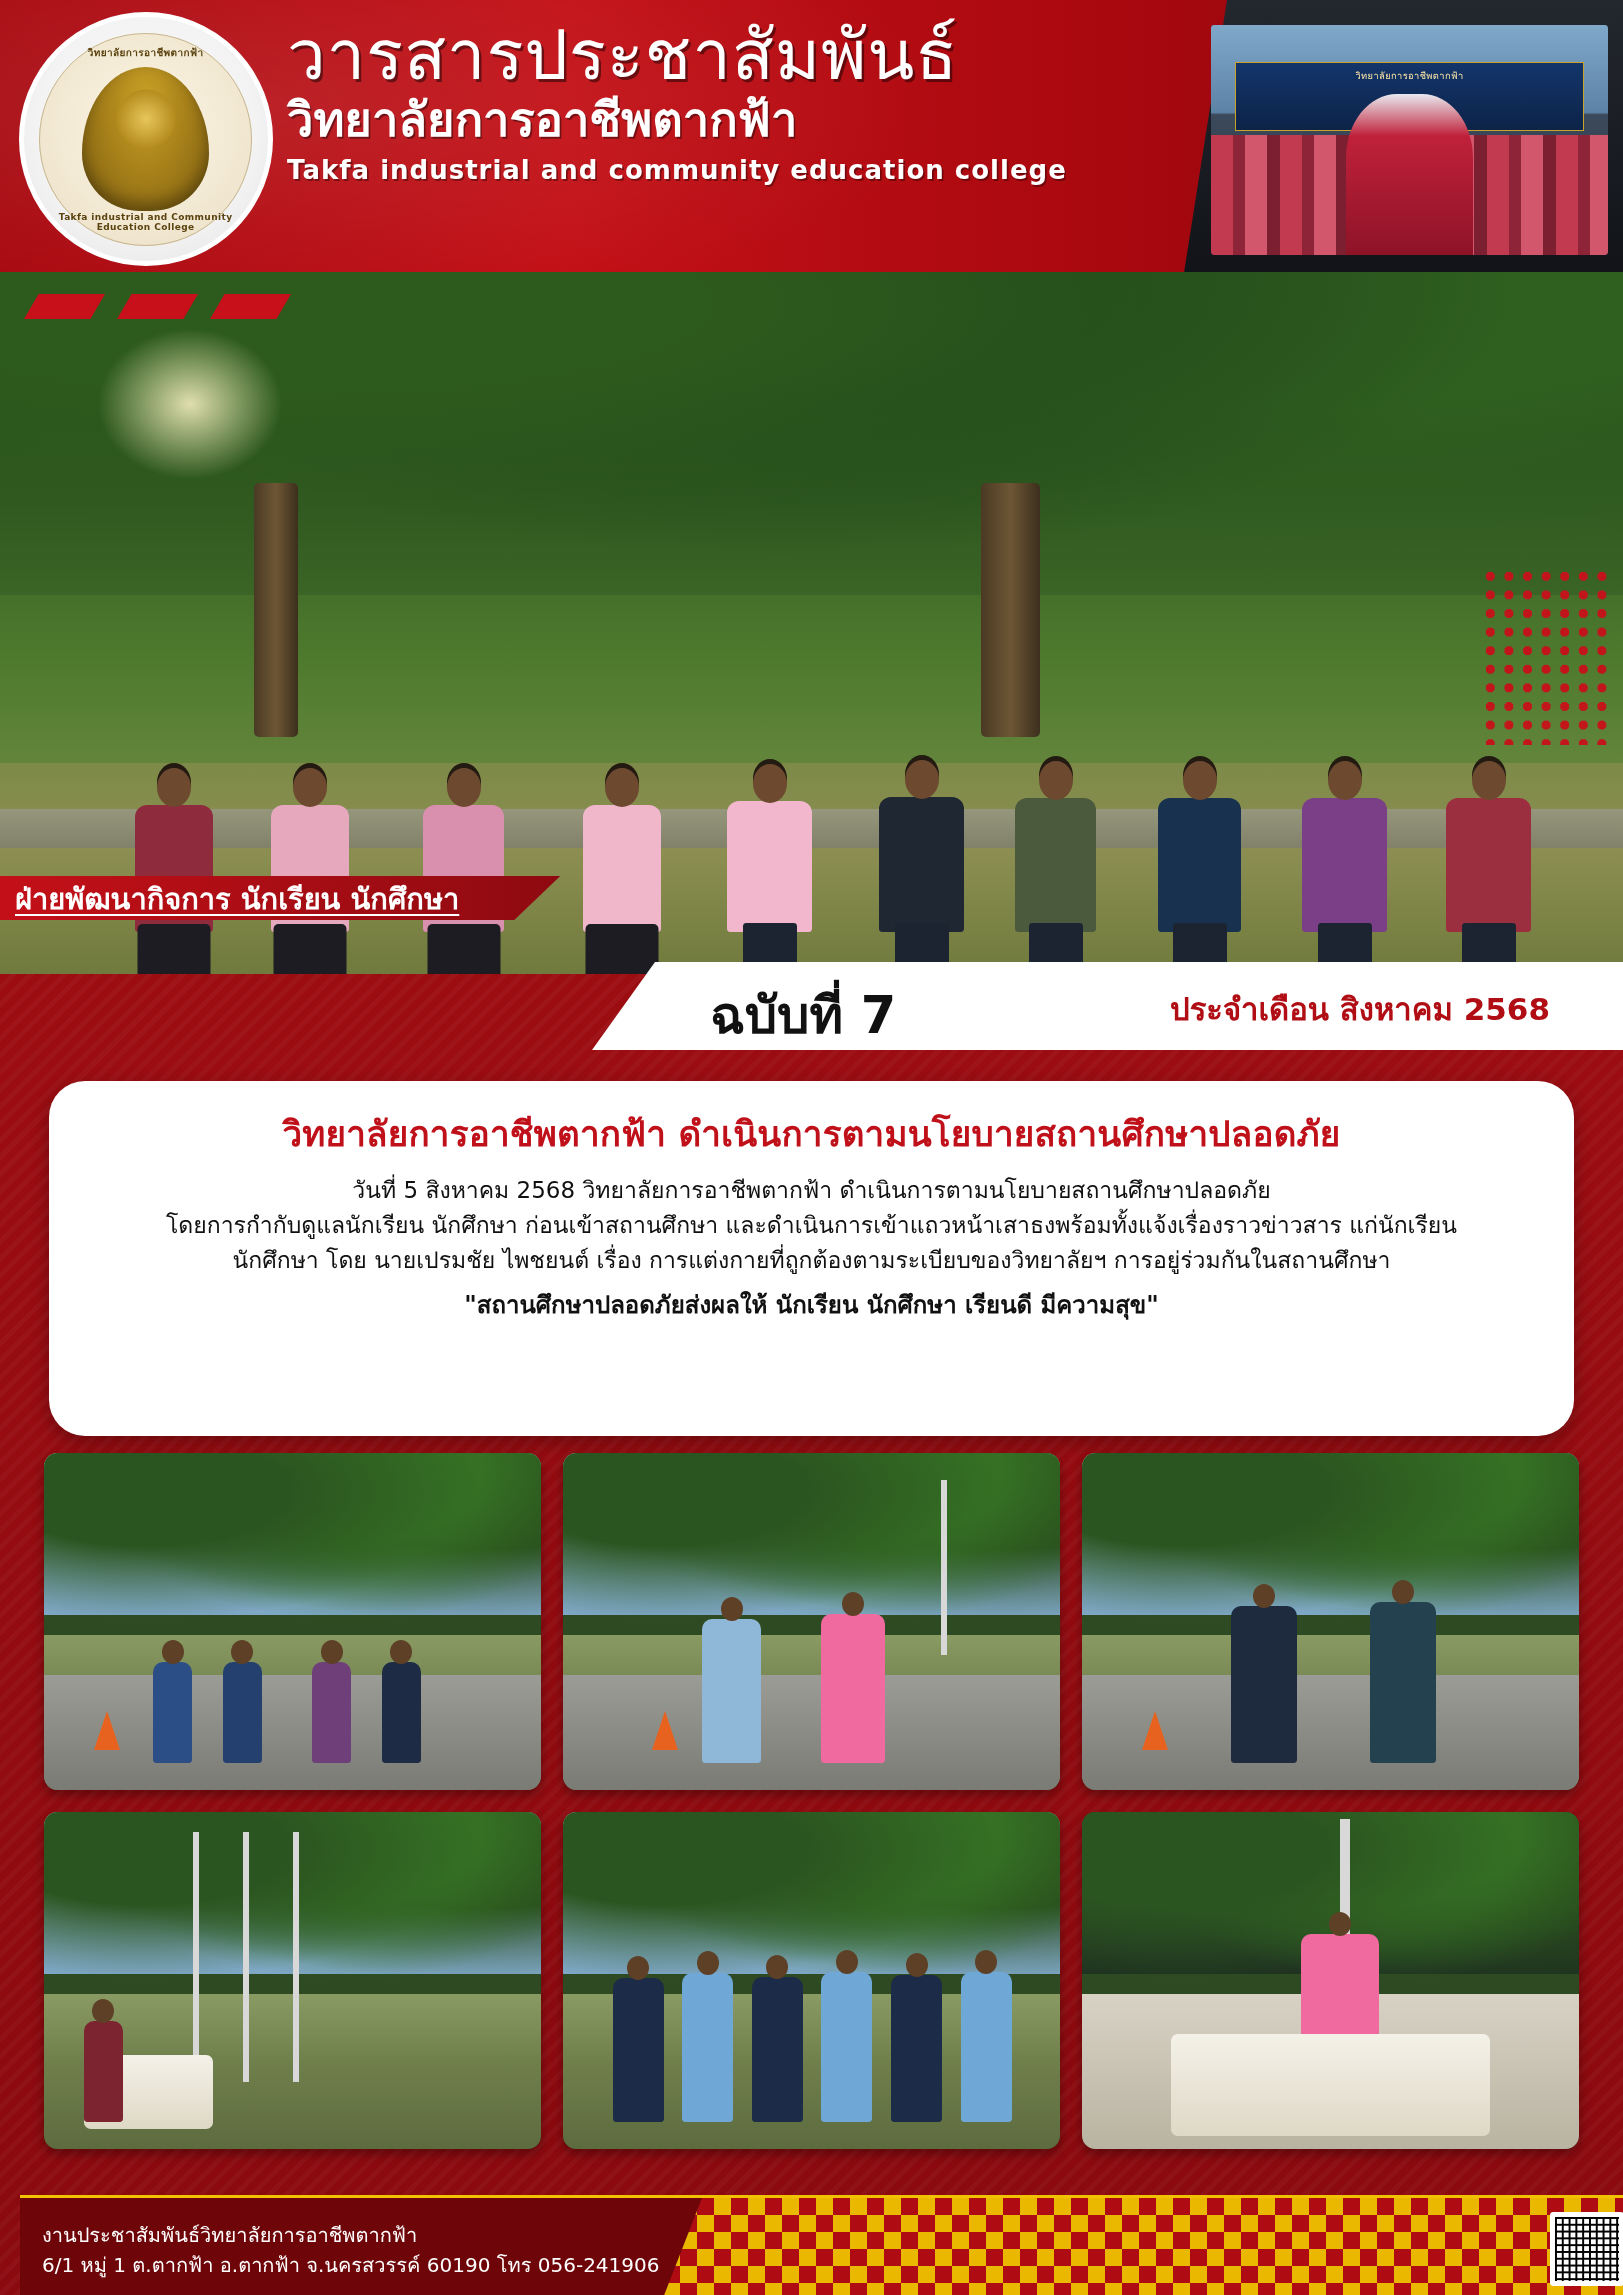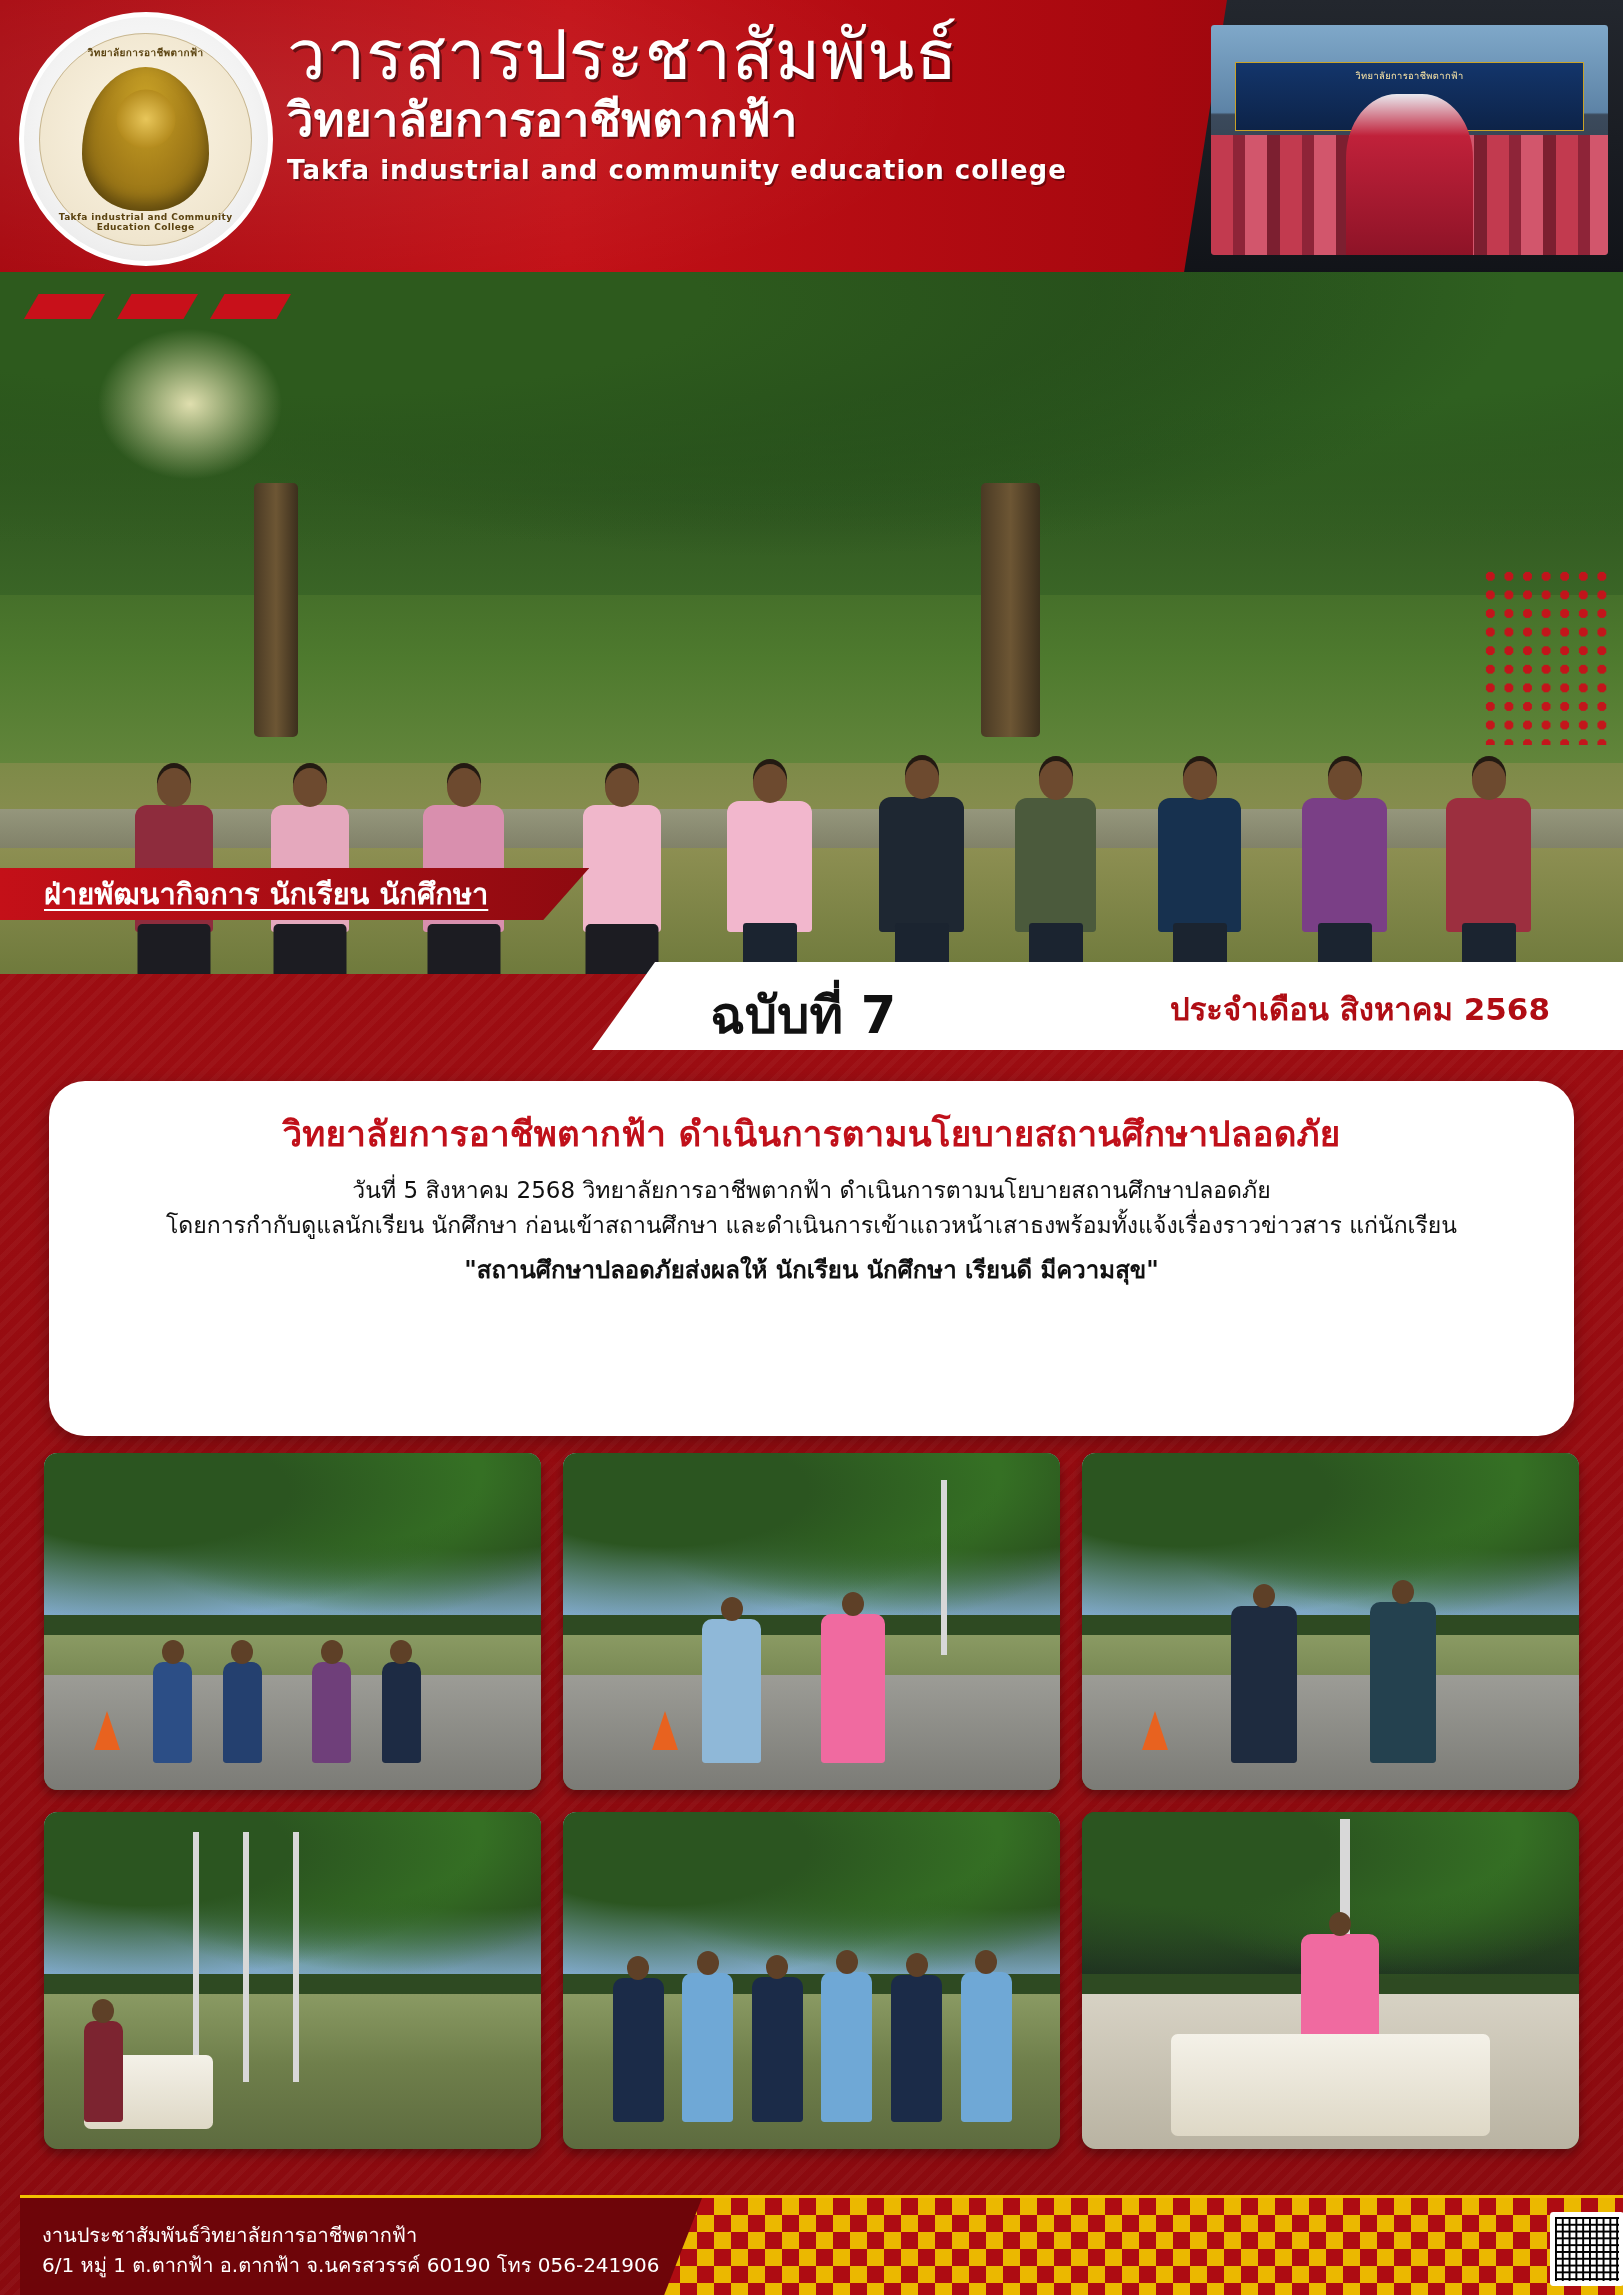--- a/index.html
+++ b/index.html
@@ -192,24 +192,24 @@
   }
   .hp .legs {
     position:absolute; left:50%; bottom:-101px; transform:translateX(-50%);
     width: 54px; height: 110px; background: #1b2430;
     border-radius: 3.4px;
   }
 
   .hero-ribbon {
     position: absolute;
     left: 0; bottom: 54px;
-    height: 52px;
+    height: 44px;
     background: linear-gradient(90deg,#c41018 0%, #8e0a10 100%);
-    padding: 0 101px 0 44px;
-    display: flex; align-items: center;
+    padding: 0 101px 0 15px;
+    display: flex; 
     clip-path: polygon(0 0, 100% 0, calc(100% - 46px) 100%, 0 100%);
   }
   .hero-ribbon span {
     font-size: 29px; font-weight: bold; color: #ffffff;
     text-decoration: underline; text-underline-offset: 5px;
   }
   .hero-topchev {
     position:absolute; left: 24px; top: 22px;
     display:flex; gap: 12px;
   }
@@ -476,20 +476,21 @@
   <div class="issue-bar">
     <div class="issue-white"></div>
     <div class="issue-no">ฉบับที่ 7</div>
     <div class="issue-month">ประจำเดือน สิงหาคม 2568</div>
   </div>
 
   <div class="article">
     <h2>วิทยาลัยการอาชีพตากฟ้า ดำเนินการตามนโยบายสถานศึกษาปลอดภัย</h2>
     <p>วันที่ 5 สิงหาคม 2568 วิทยาลัยการอาชีพตากฟ้า ดำเนินการตามนโยบายสถานศึกษาปลอดภัย</p>
     <p>โดยการกำกับดูแลนักเรียน นักศึกษา ก่อนเข้าสถานศึกษา และดำเนินการเข้าแถวหน้าเสาธงพร้อมทั้งแจ้งเรื่องราวข่าวสาร แก่นักเรียน</p>
+    <p>นักศึกษา โดย นายเปรมชัย ไพชยนต์ เรื่อง การแต่งกายที่ถูกต้องตามระเบียบของวิทยาลัยฯ การอยู่ร่วมกันในสถานศึกษา</p>
     <div class="quote">"สถานศึกษาปลอดภัยส่งผลให้ นักเรียน นักศึกษา เรียนดี มีความสุข"</div>
   </div>
 
   <div class="grid">
 
     <div class="cell">
       <div class="sky"></div>
       <div class="tree"></div>
       <div class="ground"></div>
       <div class="road"></div>

